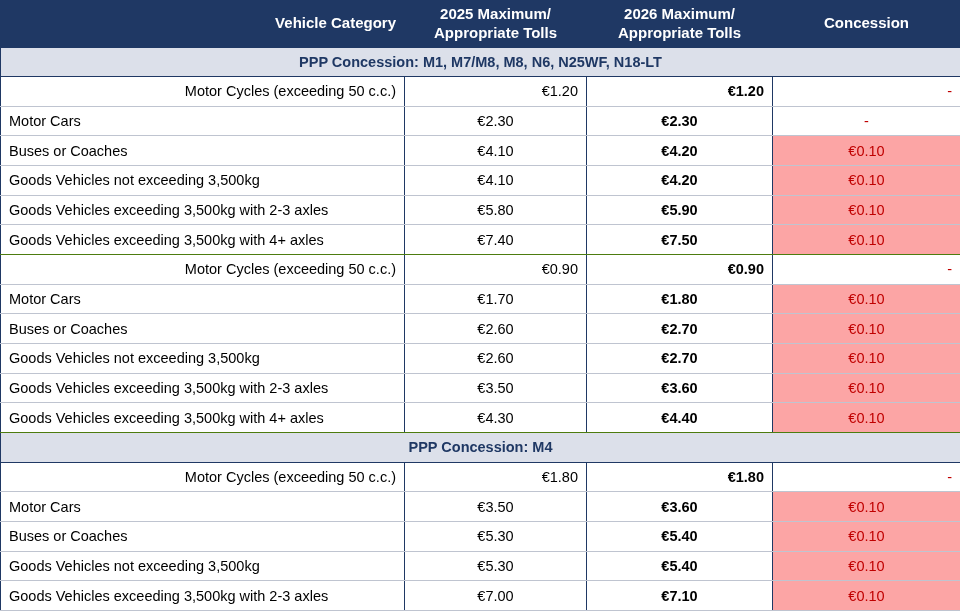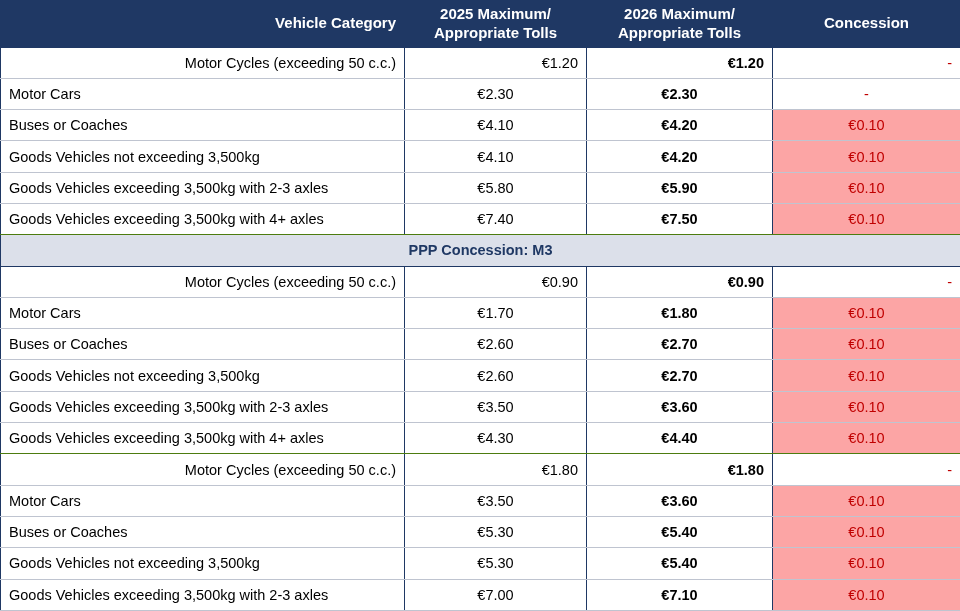--- a/index.html
+++ b/index.html
@@ -119,20 +119,23 @@
         <div>Appropriate Tolls</div>
       </th>
       <th class="h-center">
         <div>2026 Maximum/</div>
         <div>Appropriate Tolls</div>
       </th>
       <th class="h-center">Concession</th>
     </tr>
   </thead>
   <tbody id="table-body">
+      <tr class="concession-row">
+        <td colspan="4">PPP Concession:  M1, M7/M8, M8, N6, N25WF, N18-LT</td>
+      </tr>
       <tr class="first-of-section">
         <td class="cat">Motor Cycles (exceeding 50 c.c.)</td>
         <td class="val">€1.20</td>
         <td class="val2026">€1.20</td>
         <td class="diff diff-dash">-</td>
       </tr>
       <tr>
         <td class="cat">Motor Cars</td>
         <td class="val">€2.30</td>
         <td class="val2026">€2.30</td>
@@ -155,23 +158,20 @@
         <td class="val">€5.80</td>
         <td class="val2026">€5.90</td>
         <td class="diff diff-pink">€0.10</td>
       </tr>
       <tr class="last-of-section">
         <td class="cat">Goods Vehicles exceeding 3,500kg with 4+ axles</td>
         <td class="val">€7.40</td>
         <td class="val2026">€7.50</td>
         <td class="diff diff-pink">€0.10</td>
       </tr>
-      <tr class="concession-row">
-        <td colspan="4">PPP Concession:  M3</td>
-      </tr>
       <tr class="first-of-section">
         <td class="cat">Motor Cycles (exceeding 50 c.c.)</td>
         <td class="val">€0.90</td>
         <td class="val2026">€0.90</td>
         <td class="diff diff-dash">-</td>
       </tr>
       <tr>
         <td class="cat">Motor Cars</td>
         <td class="val">€1.70</td>
         <td class="val2026">€1.80</td>
@@ -194,20 +194,23 @@
         <td class="val">€3.50</td>
         <td class="val2026">€3.60</td>
         <td class="diff diff-pink">€0.10</td>
       </tr>
       <tr class="last-of-section">
         <td class="cat">Goods Vehicles exceeding 3,500kg with 4+ axles</td>
         <td class="val">€4.30</td>
         <td class="val2026">€4.40</td>
         <td class="diff diff-pink">€0.10</td>
       </tr>
+      <tr class="concession-row">
+        <td colspan="4">PPP Concession:  M4</td>
+      </tr>
       <tr class="first-of-section">
         <td class="cat">Motor Cycles (exceeding 50 c.c.)</td>
         <td class="val">€1.80</td>
         <td class="val2026">€1.80</td>
         <td class="diff diff-dash">-</td>
       </tr>
       <tr>
         <td class="cat">Motor Cars</td>
         <td class="val">€3.50</td>
         <td class="val2026">€3.60</td>

